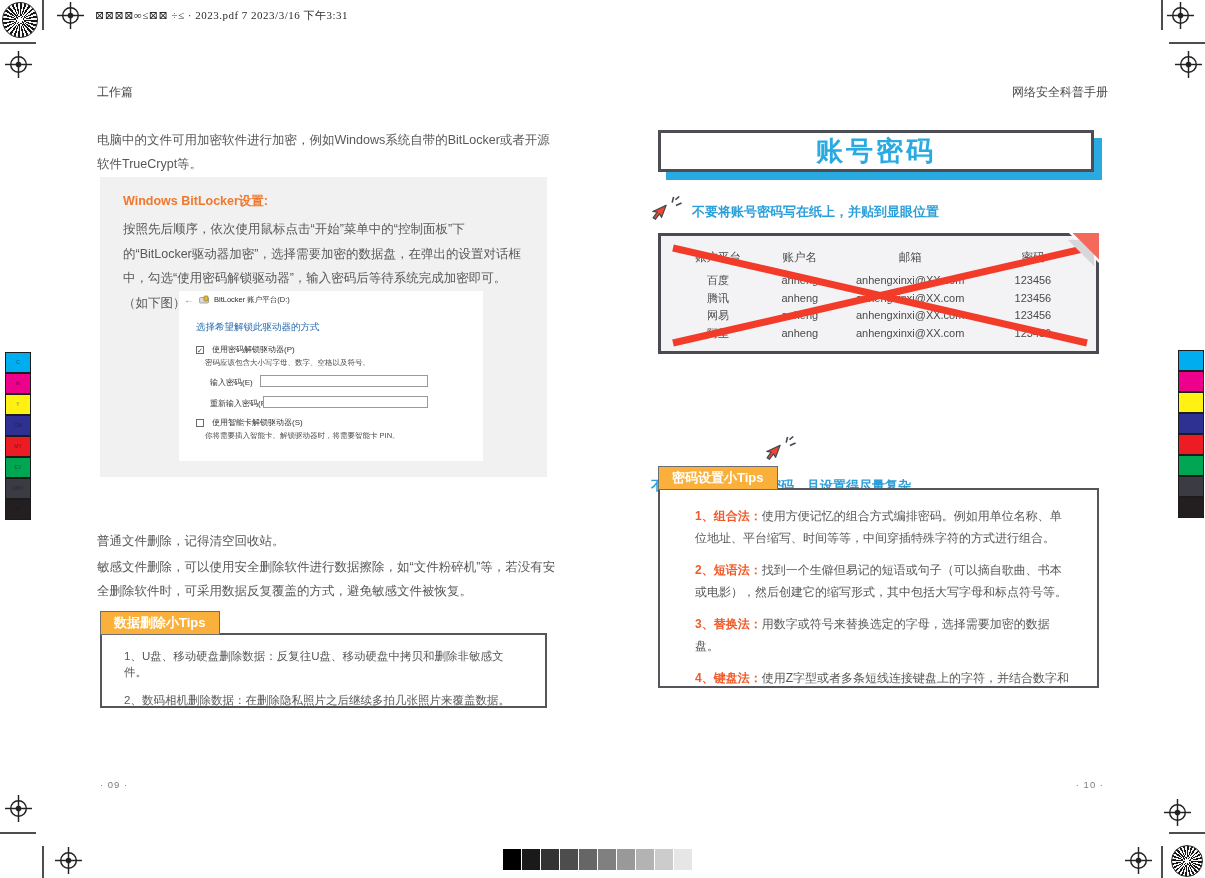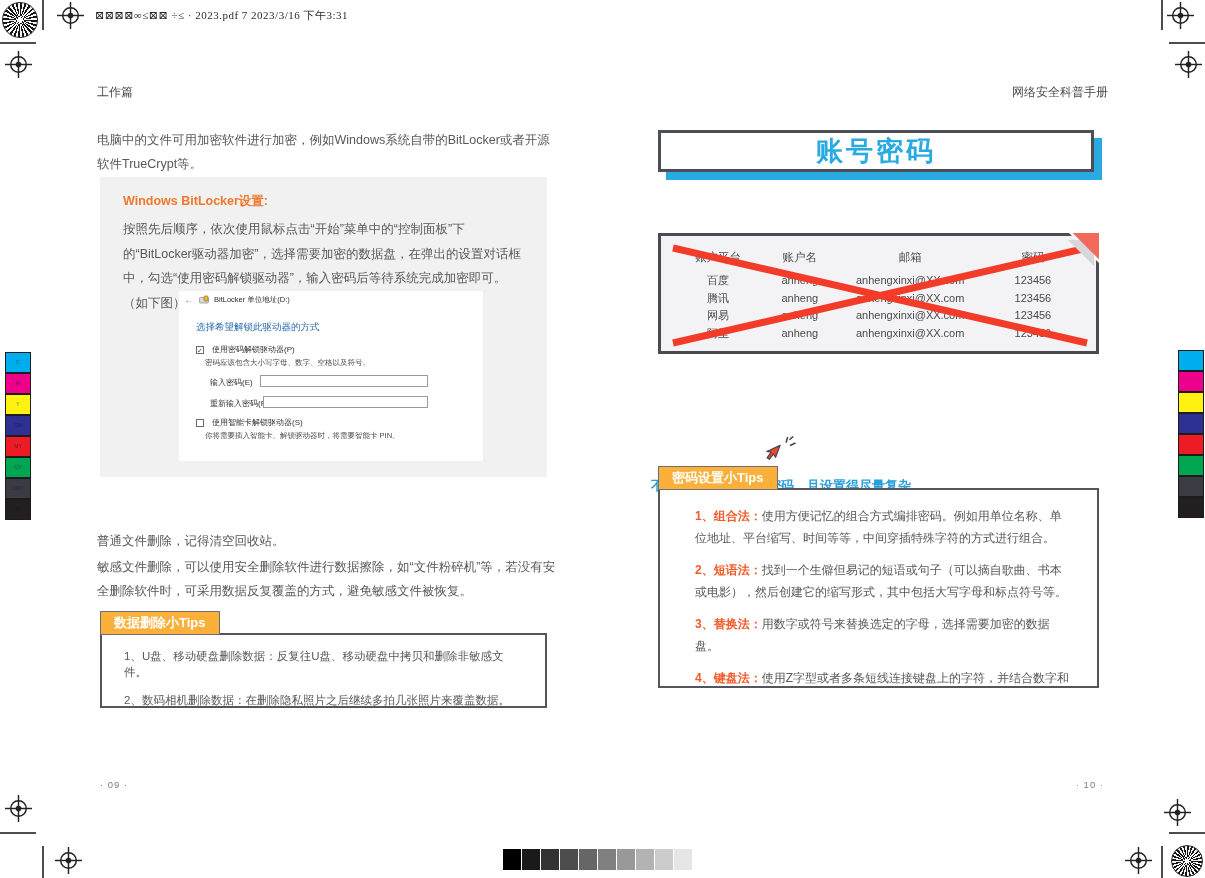--- a/index.html
+++ b/index.html
@@ -209,21 +209,21 @@
     <div class="gray-box-title">Windows BitLocker设置:</div>
     <p class="gray-box-body">按照先后顺序，依次使用鼠标点击“开始”菜单中的“控制面板”下的“BitLocker驱动器加密”，选择需要加密的数据盘，在弹出的设置对话框中，勾选“使用密码解锁驱动器”，输入密码后等待系统完成加密即可。（如下图）</p>
 
     <div class="dialog">
       <div class="dlg-top">
         <span class="dlg-back">←</span>
         <svg width="10" height="10" viewBox="0 0 10 10">
             <rect x="0.5" y="2.5" width="9" height="5.5" rx="1" fill="#d9d9d9" stroke="#8c8c8c" stroke-width="0.7"></rect>
             <rect x="5" y="1" width="4" height="5" rx="0.8" fill="#e3b93c" stroke="#9a7d1e" stroke-width="0.7"></rect>
           </svg>
-        <span class="dlg-title">BitLocker 单位地址(D:)</span>
+        <span class="dlg-title">BitLocker 账户平台(D:)</span>
       </div>
       <div class="dlg-heading">选择希望解锁此驱动器的方式</div>
 
       <div class="dlg-row" style="left:17px;top:53px;">
         <span class="checkbox">✓</span>
         <span class="dlg-label">使用密码解锁驱动器(P)</span>
       </div>
       <div class="dlg-hint" style="left:26px;top:67px;">密码应该包含大小写字母、数字、空格以及符号。</div>
 
       <div class="dlg-row" style="left:31px;top:86px;">
@@ -254,20 +254,31 @@
   </div>
 
   <div class="pg-num" style="left:100px;">· 09 ·</div>
 
   <div class="pg-header" style="left:658px;width:450px;text-align:right;">网络安全科普手册</div>
 
   <div class="banner">
     <span class="banner-text">账号密码</span>
   </div>
 
+  <div class="warning warn-1">
+    <svg width="32" height="32" viewBox="0 0 34 34">
+      <line x1="22.5" y1="7" x2="24" y2="1" stroke="#474753" stroke-width="1.7"></line>
+      <line x1="26.5" y1="10" x2="32.5" y2="7.5" stroke="#474753" stroke-width="1.7"></line>
+      <line x1="26" y1="4" x2="30" y2="0.5" stroke="#474753" stroke-width="1.7"></line>
+      <g transform="translate(1 7) rotate(45 8 10)">
+        <path d="M8 0 L2.6 14.6 L6.4 11.8 L7.6 19.2 L10.4 18.6 L9.4 11.4 L13.6 12.4 Z" fill="#f0452e" stroke="#474753" stroke-width="1.3" stroke-linejoin="round"></path>
+      </g>
+    </svg>
+    <span class="warning-text">不要将账号密码写在纸上，并贴到显眼位置</span>
+  </div>
 
   <div class="paper">
     <div class="pw-table">
       <span class="pw-h">账户平台</span>
       <span class="pw-h">账户名</span>
       <span class="pw-h">邮箱</span>
       <span class="pw-h">密码</span>
 
       <span class="pw-c">百度</span>
       <span class="pw-c">anheng</span>

